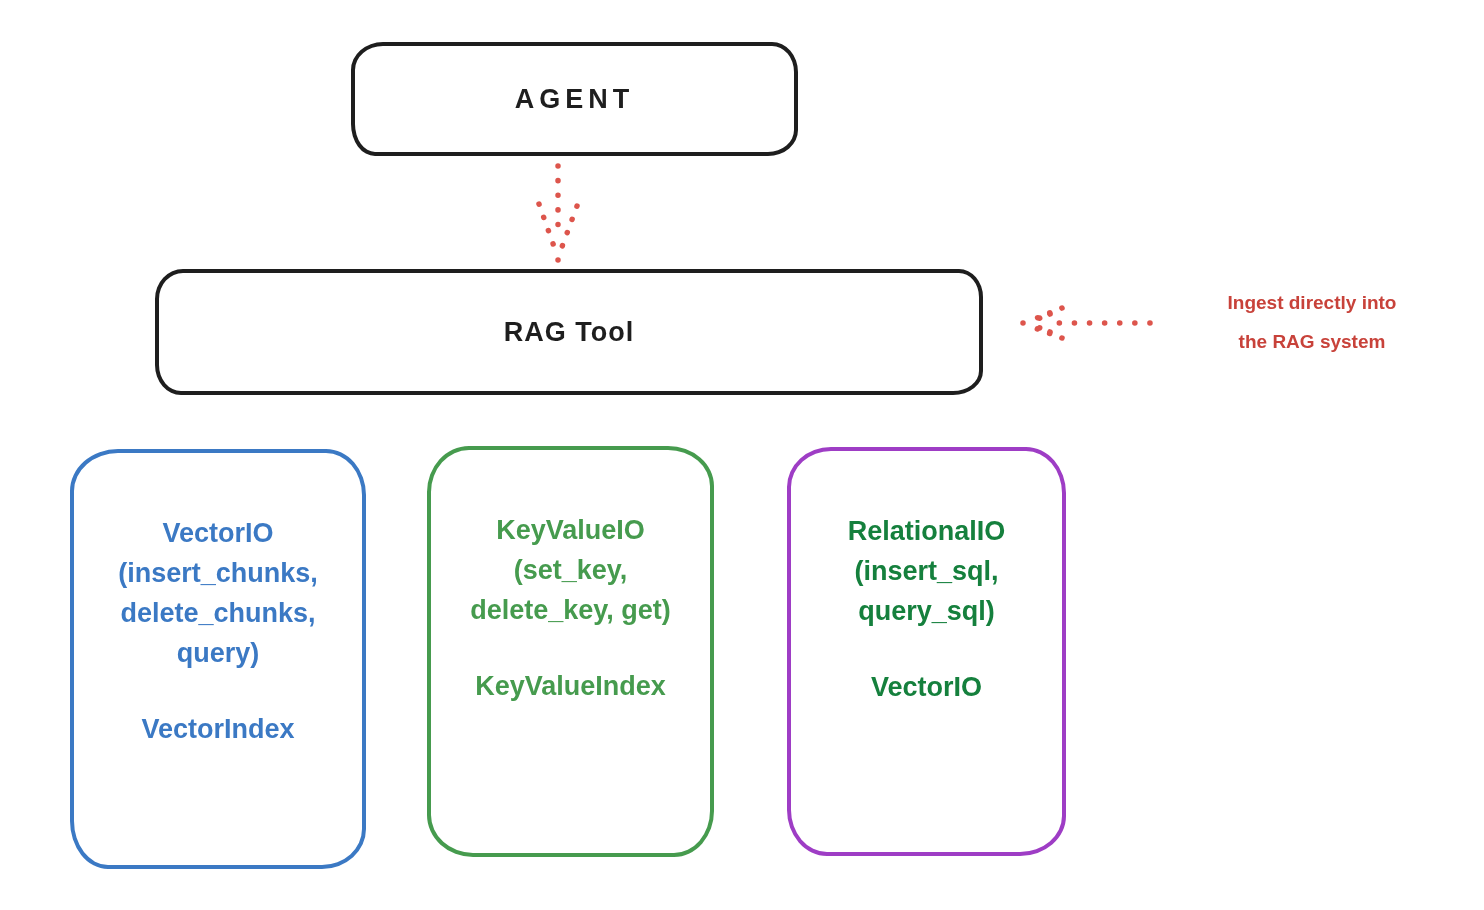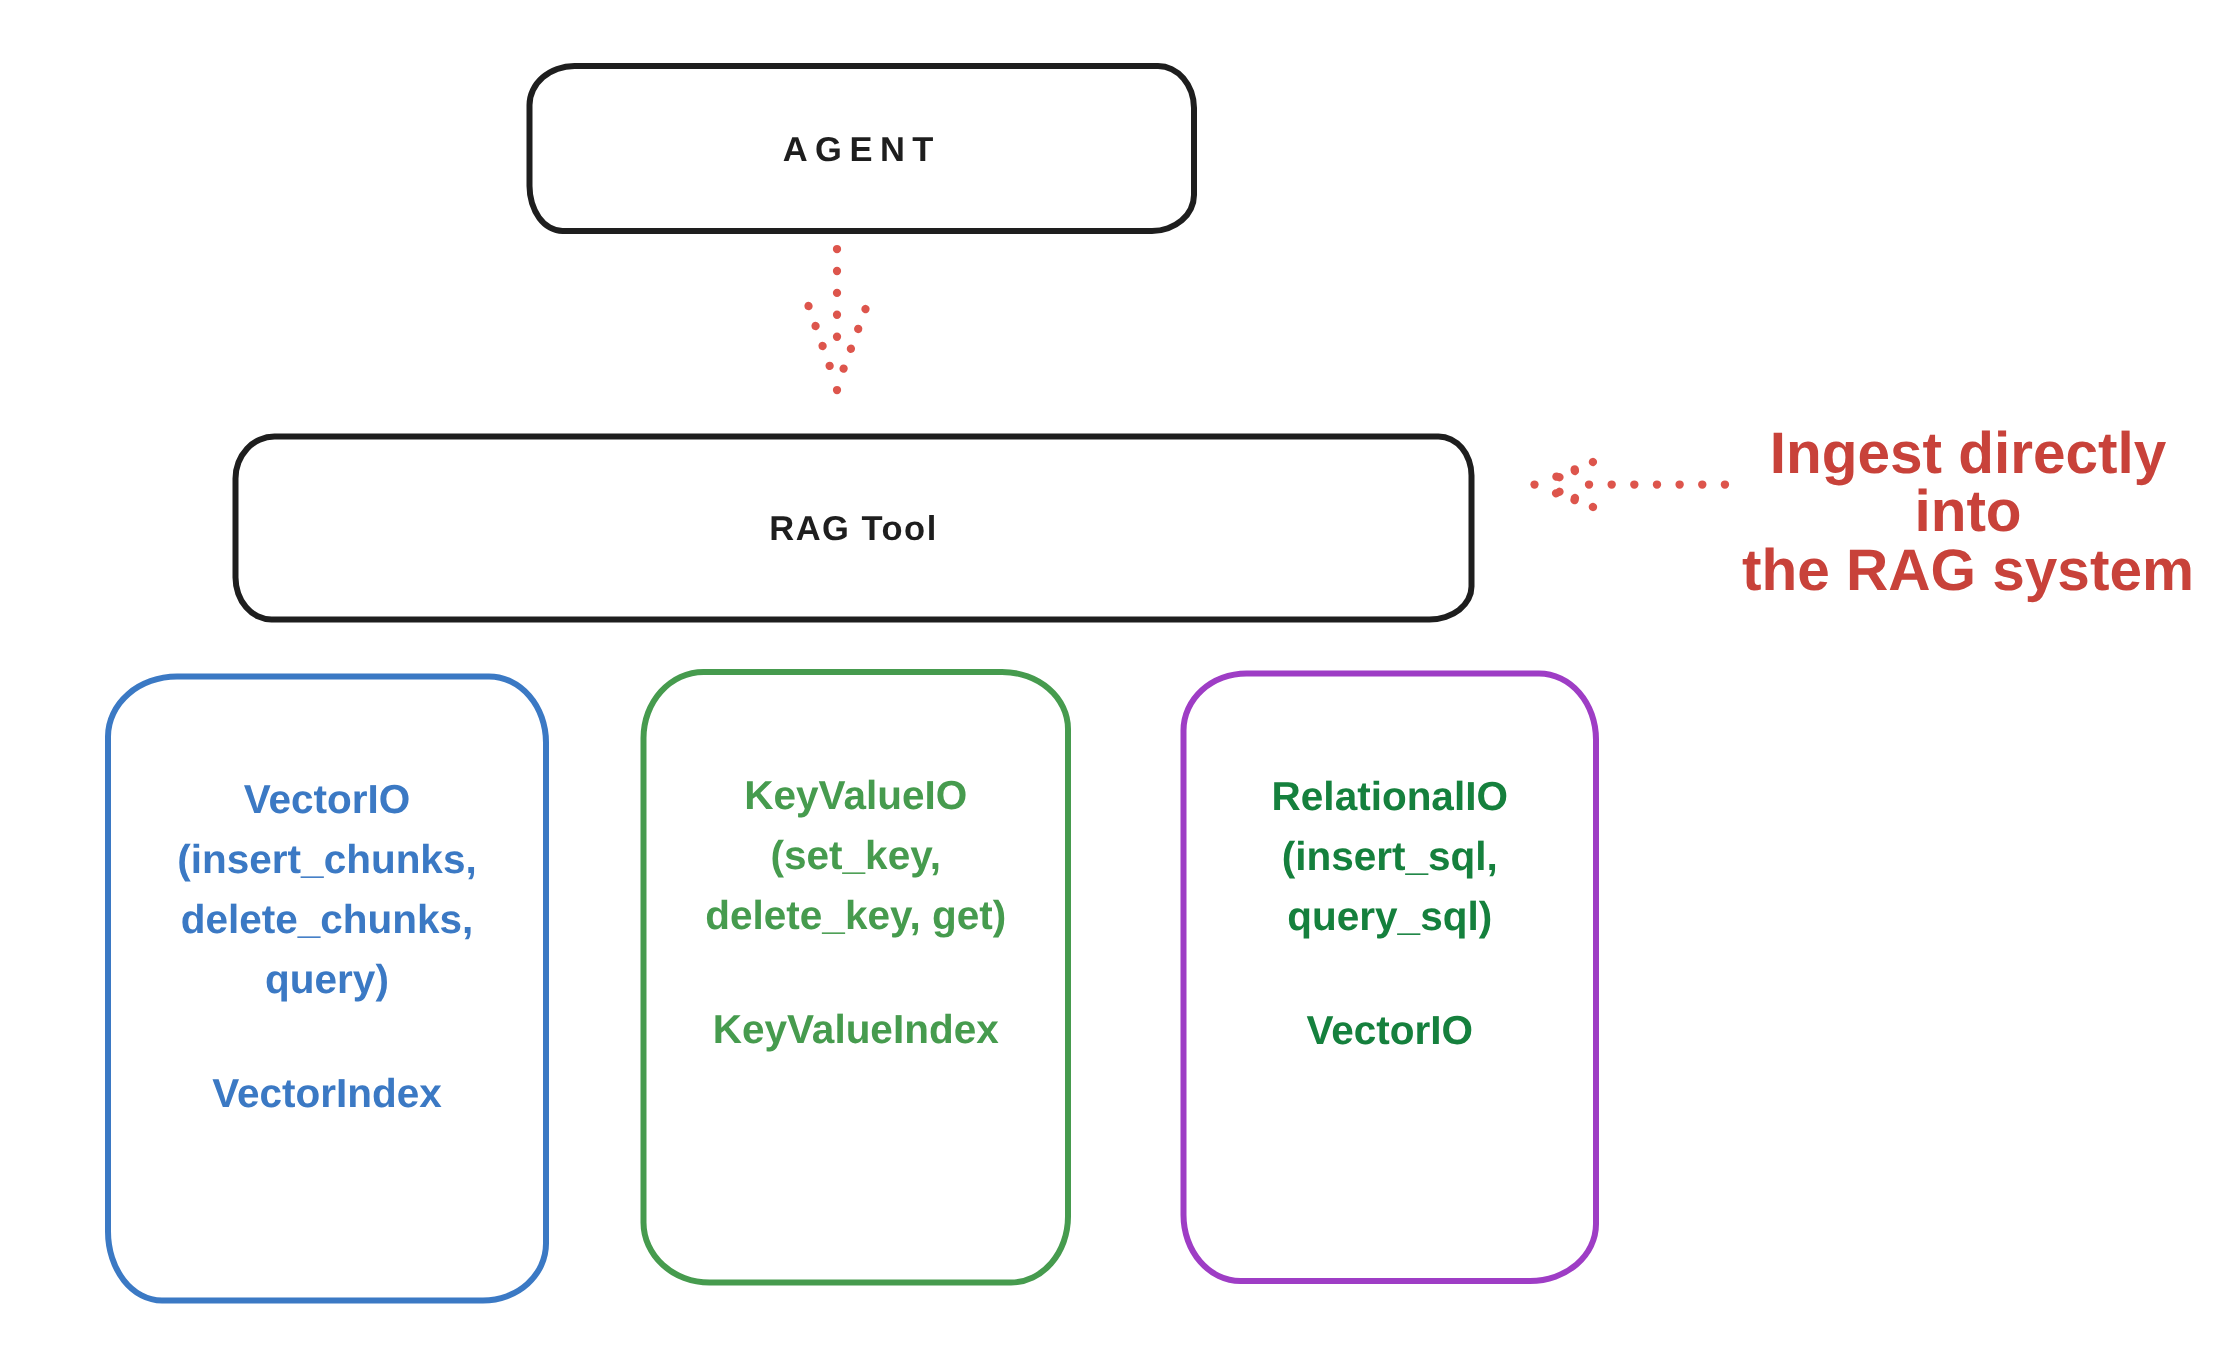--- a/index.html
+++ b/index.html
@@ -19,35 +19,34 @@
     background: #ffffff;
     display: flex;
     align-items: center;
     justify-content: center;
   }
 
   
   .black-box {
     border: 4.5px solid #1e1e1e;
     color: #1e1e1e;
-    font-size: 23px;
+    font-size: 27px;
     font-weight: 700;
   }
   .agent-box {
     left: 351px; top: 42px;
     width: 447px; height: 114px;
     border-radius: 32px 26px 30px 24px / 28px 30px 26px 32px;
     letter-spacing: 5px;
   }
   .rag-box {
     left: 155px; top: 269px;
     width: 828px; height: 126px;
     border-radius: 28px 24px 30px 26px / 30px 28px 24px 30px;
     letter-spacing: 1px;
-    margin-top: 20px;
   }
 
   
   .store {
     border-width: 4px;
     border-style: solid;
     align-items: flex-start;
     font-weight: 600;
   }
   .store-vector {
@@ -79,21 +78,21 @@
   .store-relational .store-text { padding-top: 60px; }
   .index-name { margin-top: 36px; }
 
   
   .annotation {
     position: absolute;
     left: 1140px; top: 283px;
     width: 344px;
     text-align: center;
     color: #c8423a;
-    font-size: 39px;
+    font-size: 19px;
     font-weight: 700;
     line-height: 39px;
   }
 
   .arrow { position: absolute; }
   .arrow-down { left: 524px; top: 162px; }
   .arrow-left { left: 1014px; top: 300px; }
 </style>
 </head>
 <body>

